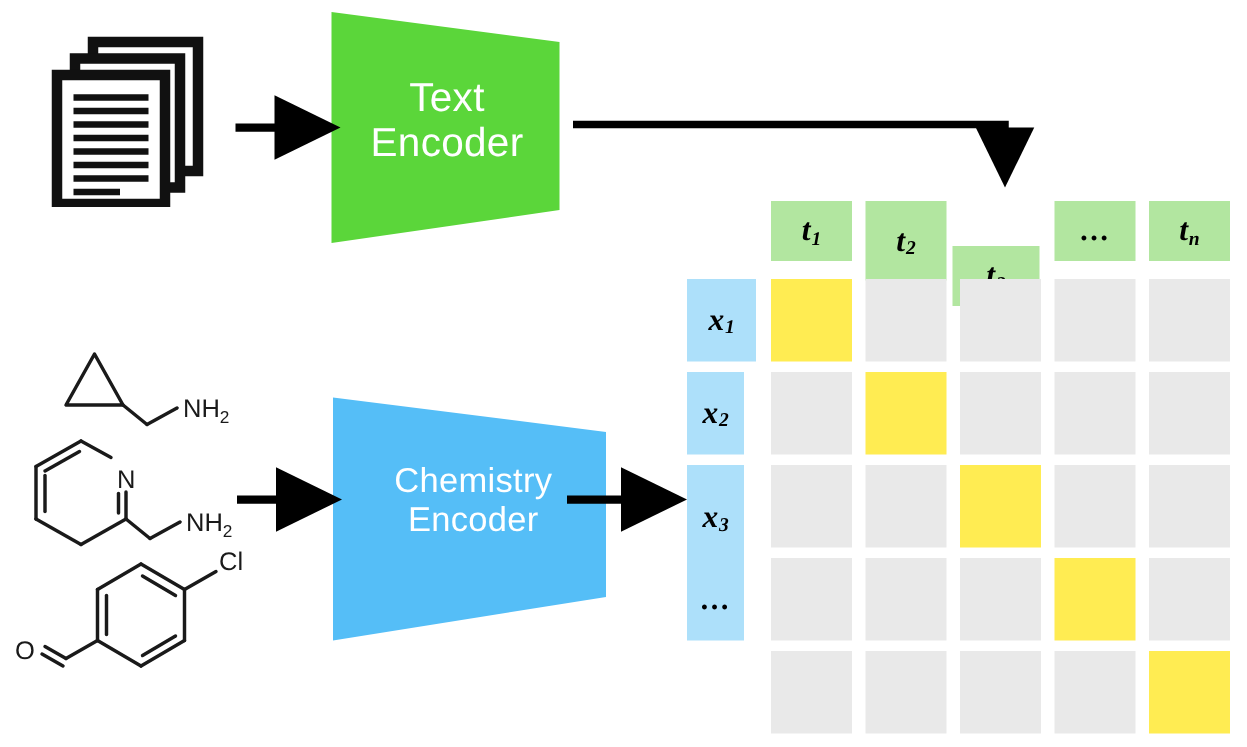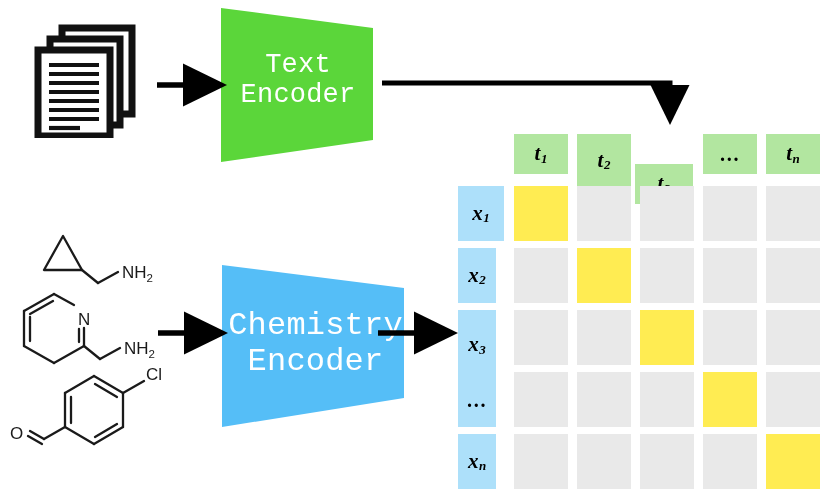--- a/index.html
+++ b/index.html
@@ -25,35 +25,35 @@
     left: 0;
     right: 0;
     text-align: center;
     color: #ffffff;
     font-family: "Liberation Sans", sans-serif;
     font-weight: 400;
     line-height: 1.12;
     letter-spacing: 0.2px;
     pointer-events: none;
   }
-  .encoder-label span { display: block; font-family: Liberation Mono, monospace; }
+  .encoder-label span { display: block; }
 
   #text-encoder-wrap {
     left: 218px; top: 0px; width: 160px; height: 170px;
   }
   #text-encoder-label {
     top: 50px;
     font-size: 27px;
   }
   #chem-encoder-wrap {
     left: 218px; top: 255px; width: 195px; height: 180px;
   }
   #chem-encoder-label {
     top: 53px;
-    font-size: 32px;
+    font-size: 23px;
   }
 
   
   #matrix { left: 440px; top: 120px; width: 391px; height: 378px; }
 
   .hcell {
     position: absolute;
     background: #b2e6a0;
     display: flex;
     align-items: center;
@@ -257,23 +257,20 @@
       <span class="sym">x<span class="sub">1</span></span>
     </div>
     <div class="rcell" style="left:18px; top:128px; width:38px; height:55px;">
       <span class="sym">x<span class="sub">2</span></span>
     </div>
     <div class="rcell" style="left:18px; top:190px; width:38px; height:70px;">
       <span class="sym">x<span class="sub">3</span></span>
     </div>
     <div class="rcell" style="left:18px; top:252px; width:38px; height:55px;">
       <span class="sym ellipsis">…</span>
-    </div>
-    <div class="rcell" style="left:18px; top:314px; width:38px; height:55px;">
-      <span class="sym">x<span class="sub">n</span></span>
     </div>
 
     <div id="grid">
         <div class="gcell hit" style="left: 74px; top: 66px; width: 54px; height: 55px; background: rgb(255, 236, 82);"></div>
         <div class="gcell" style="left: 137px; top: 66px; width: 54px; height: 55px; background: rgb(233, 233, 233);"></div>
         <div class="gcell" style="left: 200px; top: 66px; width: 54px; height: 55px; background: rgb(233, 233, 233);"></div>
         <div class="gcell" style="left: 263px; top: 66px; width: 54px; height: 55px; background: rgb(233, 233, 233);"></div>
         <div class="gcell" style="left: 326px; top: 66px; width: 54px; height: 55px; background: rgb(233, 233, 233);"></div>
         <div class="gcell" style="left: 74px; top: 128px; width: 54px; height: 55px; background: rgb(233, 233, 233);"></div>
         <div class="gcell hit" style="left: 137px; top: 128px; width: 54px; height: 55px; background: rgb(255, 236, 82);"></div>

